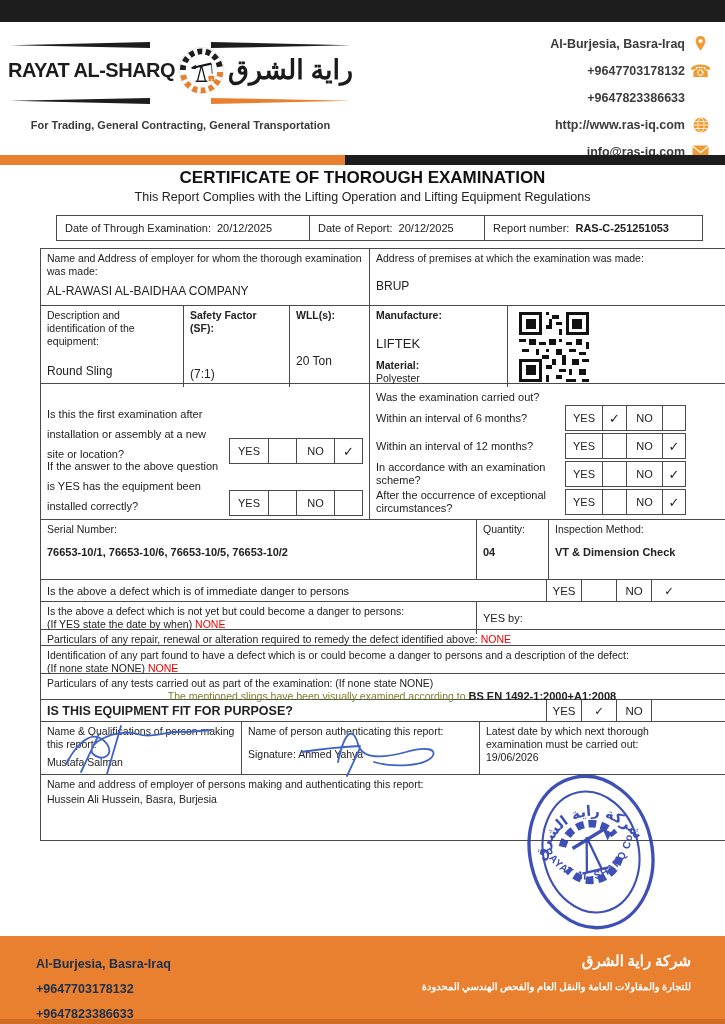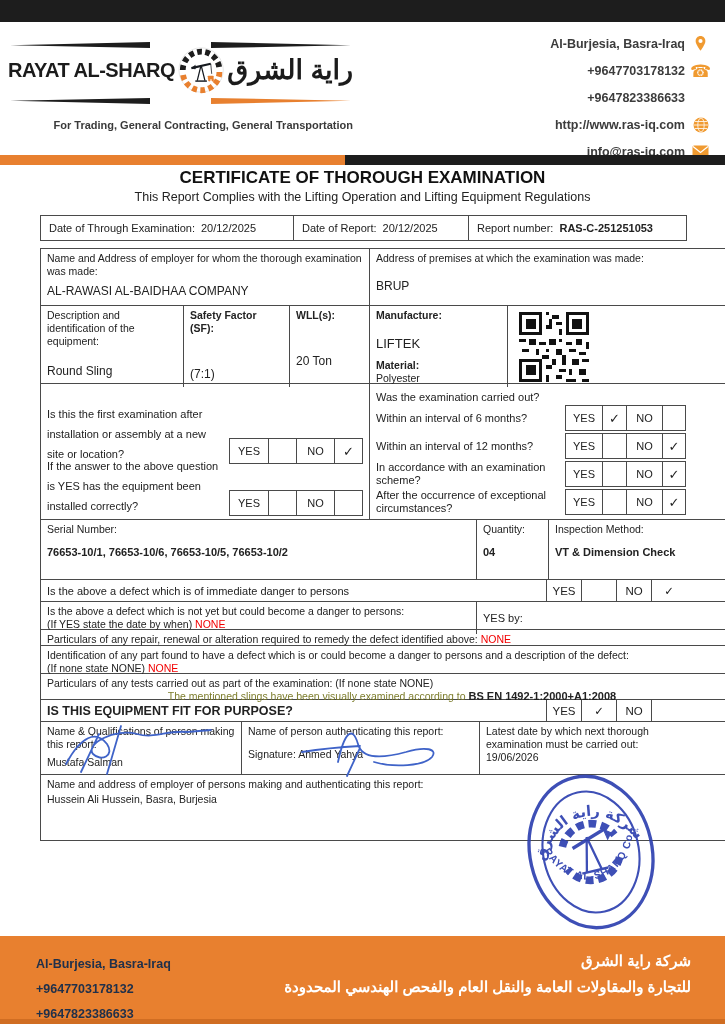--- a/index.html
+++ b/index.html
@@ -5,52 +5,52 @@
   :root{
     --bd:#4a4a4a;
     --orange:#E8802F;
     --ink:#222;
     --stamp:#2e41b0;
     --sig:#3f63c8;
   }
   *{box-sizing:border-box;margin:0;padding:0}
   body{width:725px;height:1024px;position:relative;overflow:hidden;background:#fff;
        font-family:"Liberation Sans",sans-serif;color:var(--ink);}
-  .ar{font-family:Liberation Sans, sans-serif;direction:rtl;}
+  .ar{font-family:Liberation Serif, serif;direction:rtl;}
   .abs{position:absolute}
 
   
   .top-strip{left:0;top:0;width:725px;height:22px;background:#1d1d1d}
   .div-orange{left:0;top:155px;width:345px;height:10px;background:var(--orange)}
   .div-black{left:345px;top:155px;width:380px;height:10px;background:#1d1d1d}
 
   
   .logo-wrap{left:8px;top:26px;width:345px}
   .logo-row{position:relative;height:88px;display:flex;align-items:center;justify-content:space-between;gap:2px}
   .sw{position:absolute;height:6px}
   .sw.tl{left:2px;top:16px;width:140px;background:#1d1d1d;clip-path:polygon(0 55%,100% 0,100% 100%)}
   .sw.tr{right:2px;top:16px;width:140px;background:#1d1d1d;clip-path:polygon(0 0,100% 55%,0 100%)}
   .sw.bl{left:2px;top:72px;width:140px;background:#1d1d1d;clip-path:polygon(0 45%,100% 0,100% 100%)}
   .sw.br{right:2px;top:72px;width:140px;background:var(--orange);clip-path:polygon(0 0,100% 45%,0 100%)}
   .brand-en{font-size:20px;font-weight:bold;letter-spacing:-0.5px;color:#1b1b1b;white-space:nowrap;z-index:2}
   .brand-ar{font-size:27px;font-weight:bold;color:#1b1b1b;white-space:nowrap;z-index:2}
-  .tagline{margin-top:4px;text-align:right;font-size:11px;font-weight:bold;color:#3a3a3a;line-height:15px}
+  .tagline{margin-top:4px;text-align:center;font-size:11px;font-weight:bold;color:#3a3a3a;line-height:15px}
 
   
   .contacts{right:16px;top:30px;width:250px}
   .c-row{display:flex;justify-content:flex-end;align-items:center;gap:7px;height:27px;
          font-size:12.5px;font-weight:600;color:#3c3c3c}
   .c-ic{width:17px;height:17px;display:flex;align-items:center;justify-content:center;flex:0 0 17px}
 
   
   .title{left:0;top:168px;width:725px;text-align:center;font-size:17px;font-weight:bold;color:#111}
   .subtitle{left:0;top:190px;width:725px;text-align:center;font-size:12.5px;color:#222}
 
   
-  .dates{left:40px;top:215px;width:647px;height:26px;border:1px solid var(--bd);
+  .dates{left:56px;top:215px;width:647px;height:26px;border:1px solid var(--bd);
          display:grid;grid-template-columns:252px 175px 218px;font-size:11px}
   .dates>div{display:flex;align-items:center;padding-left:8px;gap:6px}
   .dates>div+div{border-left:1px solid var(--bd)}
 
   
   .tbl{left:40px;top:248px;width:704px;border:1px solid var(--bd);font-size:10.5px}
   .row{display:grid}
   .row+.row{border-top:1px solid var(--bd)}
   .cell{padding:3px 6px;min-width:0}
   .cell+.cell{border-left:1px solid var(--bd)}
@@ -89,21 +89,21 @@
 
   
   .sig-svg{position:absolute;pointer-events:none}
 
   
   .footer{left:0;top:936px;width:725px;height:88px;background:var(--orange)}
   .footer-edge{left:0;top:1019px;width:725px;height:5px;background:#d06d22}
   .f-left{position:absolute;left:36px;top:16px;font-size:12.5px;font-weight:bold;color:#20304a;line-height:25px}
   .f-right{position:absolute;right:34px;top:12px;text-align:right;color:#fff;font-weight:bold}
   .f-right .l1{font-size:15px;line-height:26px}
-  .f-right .l2{font-size:15px;line-height:26px}
+  .f-right .l2{font-size:10px;line-height:26px}
 </style>
 </head>
 <body>
 
 <div class="abs top-strip"></div>
 
 <div class="abs logo-wrap">
   <div class="logo-row">
     <div class="sw tl"></div>
     <div class="sw tr"></div>

